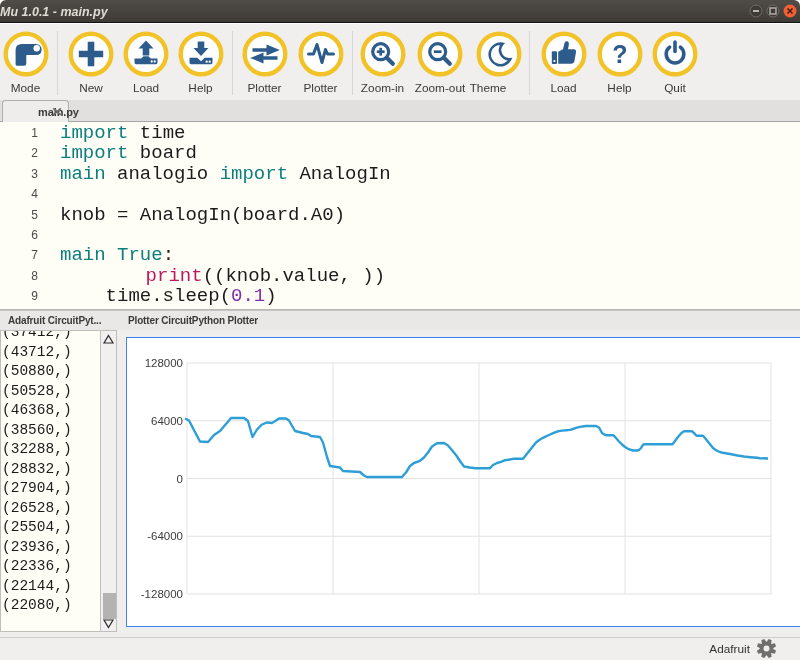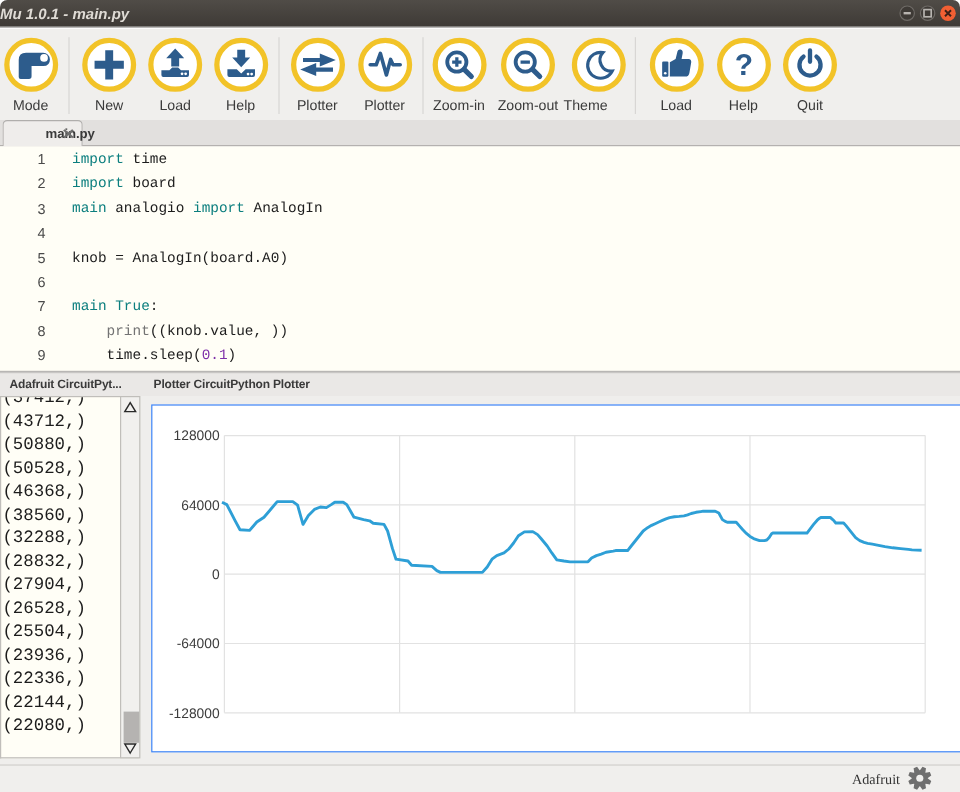--- a/index.html
+++ b/index.html
@@ -15,37 +15,37 @@
   .ilabel{top:81px;font-size:11.8px;color:#3a3a3a;text-align:center;width:80px;}
   
   #tabbar{left:0;top:100px;width:800px;height:22px;background:#e2e0de;border-bottom:1px solid #a8a6a4;box-sizing:border-box;}
   #tab{left:2px;top:100px;width:67px;height:22px;background:#efedeb;border:1px solid #b0aeac;border-bottom:none;border-radius:4px 4px 0 0;box-sizing:border-box;}
   #tab span{position:absolute;left:6px;top:5px;font-size:11px;font-weight:bold;color:#3a3a3a;letter-spacing:-0.1px;margin-left:29px;}
   #tabx{left:52px;top:104.5px;font-size:12px;font-weight:bold;color:#6f6f6f;transform:scaleX(1.15);}
   
   #editor{left:0;top:122px;width:800px;height:187px;background:#fffef6;border-bottom:1px solid #b8b6b4;box-sizing:content-box;}
   #gutter{left:0;top:122px;width:50px;height:187px;background:#e9e8e5;}
   .lnum{width:38px;text-align:right;font-size:12px;color:#4a4a4a;font-family:"Liberation Sans",sans-serif;}
-  #code{left:60px;top:123px;font-family:"Liberation Mono",monospace;font-size:12px;line-height:20.4px;color:#1c1c1c;white-space:pre;}
+  #code{left:60px;top:123px;font-family:"Liberation Mono",monospace;font-size:19px;line-height:20.4px;color:#1c1c1c;white-space:pre;}
   .kw{color:#0b7e7e;}
-  .fn{color:#737373;}
+  .fn{color:#be185d;margin-left:40px;}
   .num{color:#7d2fa8;}
   
   #dockhead{left:0;top:310px;width:800px;height:20px;background:#eae8e6;border-top:1px solid #c8c6c4;box-sizing:border-box;}
   .dhtitle{top:314.5px;font-size:10px;font-weight:bold;letter-spacing:-0.15px;color:#3a3a3a;}
   
   #serial{left:0;top:330px;width:116px;height:302px;background:#fffef6;overflow:hidden;border:1px solid #c0beba;border-right:none;box-sizing:border-box;text-align:center;}
   #serialtext{position:absolute;left:1px;top:-8px;font-family:"Liberation Mono",monospace;font-size:14.5px;line-height:19.5px;color:#1c1c1c;white-space:pre;}
   #sbar{left:100px;top:330px;width:17px;height:302px;background:#f1f0ee;border:1px solid #c0beba;box-sizing:border-box;}
   #sthumb{left:2px;top:262px;width:13px;height:26px;background:#b5b3b1;}
   
   #plotter{left:126px;top:337px;width:732px;height:290px;background:#fff;border:1px solid #3b82f6;box-sizing:border-box;}
   
   #statusbar{left:0;top:637px;width:800px;height:23px;background:#f0efed;border-top:1px solid #cfcdcb;box-sizing:border-box;}
-  #adafruit{right:50px;top:642px;font-size:11.8px;color:#333;font-family:Liberation Serif, serif;}
+  #adafruit{right:50px;top:642px;font-size:11.8px;color:#333;}
 </style>
 </head>
 <body>
 <div id="win">
   <div class="abs" id="titlebar"></div>
   <div class="abs" id="title">Mu 1.0.1 - main.py</div>
   <svg class="abs" style="left:748px;top:3px" width="50" height="17" viewBox="0 0 50 17">
     <circle cx="8" cy="8" r="6" fill="#3e3a36" stroke="#6e6a66" stroke-width="1"></circle>
     <rect x="5" y="7" width="6" height="2" fill="#b8b4b0"></rect>
     <circle cx="25" cy="8" r="6" fill="#3e3a36" stroke="#6e6a66" stroke-width="1"></circle>

